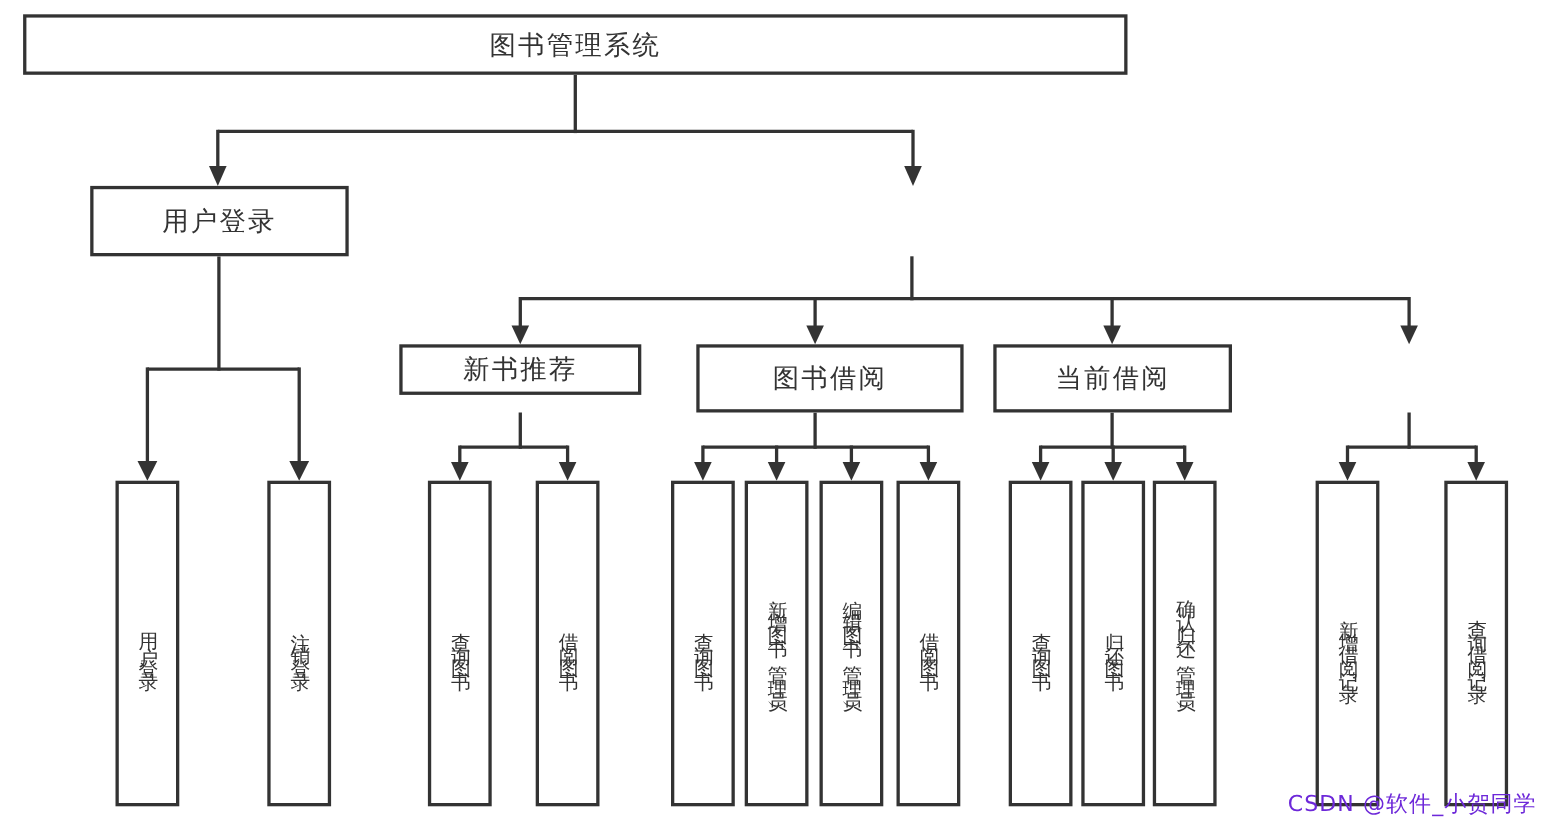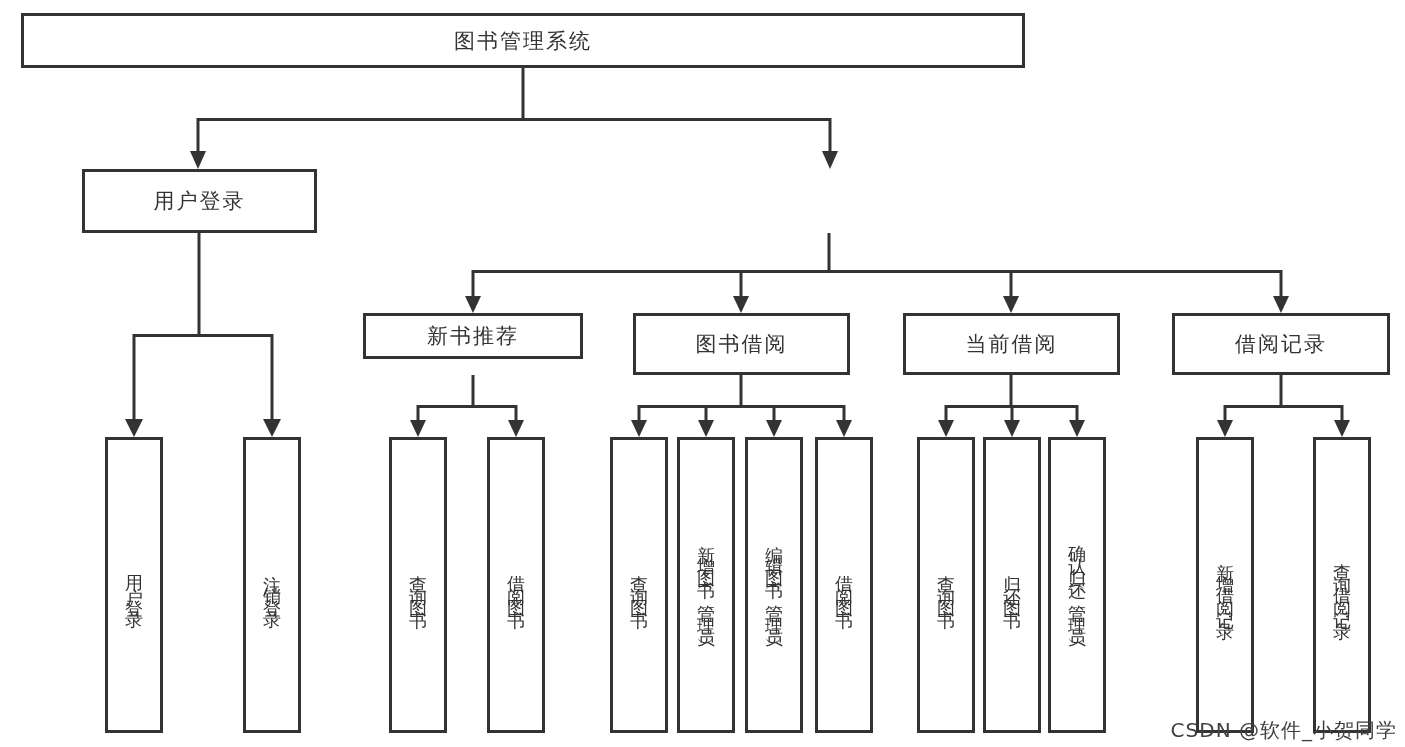--- a/index.html
+++ b/index.html
@@ -23,21 +23,21 @@
   }
   .hbox {
     position: absolute;
     box-sizing: border-box;
     border: 3px solid #333333;
     background: #ffffff;
     color: #333333;
     display: flex;
     align-items: center;
     justify-content: center;
-    font-size: 21px;
+    font-size: 24px;
     letter-spacing: 2px;
     z-index: 2;
   }
   .vbox {
     position: absolute;
     box-sizing: border-box;
     border: 3px solid #333333;
     background: #ffffff;
     color: #333333;
     display: flex;
@@ -51,21 +51,21 @@
     width: 58px;
     top: 437px;
     height: 296px;
     z-index: 2;
   }
   .watermark {
     position: absolute;
     right: 8px;
     bottom: 3px;
     font-size: 20px;
-    color: #404040;
+    color: #6d28d9;
     letter-spacing: 1px;
     z-index: 3;
     white-space: nowrap;
   }
   svg line, svg path {
     stroke: #333333;
     stroke-width: 3;
     fill: none;
   }
   svg polygon {
@@ -139,23 +139,22 @@
     <polygon points="1217,420 1233,420 1225,437"></polygon>
     <line x1="1342" y1="405" x2="1342" y2="423"></line>
     <polygon points="1334,420 1350,420 1342,437"></polygon>
   </svg>
 
   <div class="hbox" style="left:21px; top:13px; width:1004px; height:55px;">图书管理系统</div>
 
   <div class="hbox" style="left:82px; top:169px; width:235px; height:64px;">用户登录</div>
 
   <div class="hbox" style="left:363px; top:313px; width:220px; height:46px;">新书推荐</div>
-  <div class="hbox" style="left:633px; top:313px; width:217px; height:62px;">图书借阅</div>
+  <div class="hbox" style="left:633px; top:313px; width:243px; height:62px;">图书借阅</div>
   <div class="hbox" style="left:903px; top:313px; width:217px; height:62px;">当前借阅</div>
-  <div class="hbox" style="left:1172px; top:313px; width:218px; height:62px;">借阅记录</div>
 
   <div class="vbox" style="left:105px;">用户登录</div>
   <div class="vbox" style="left:243px;">注销登录</div>
 
   <div class="vbox" style="left:389px;">查询图书</div>
   <div class="vbox" style="left:487px;">借阅图书</div>
 
   <div class="vbox" style="left:610px;">查询图书</div>
   <div class="vbox" style="left:677px;">新增图书（管理员）</div>
   <div class="vbox" style="left:745px;">编辑图书（管理员）</div>

